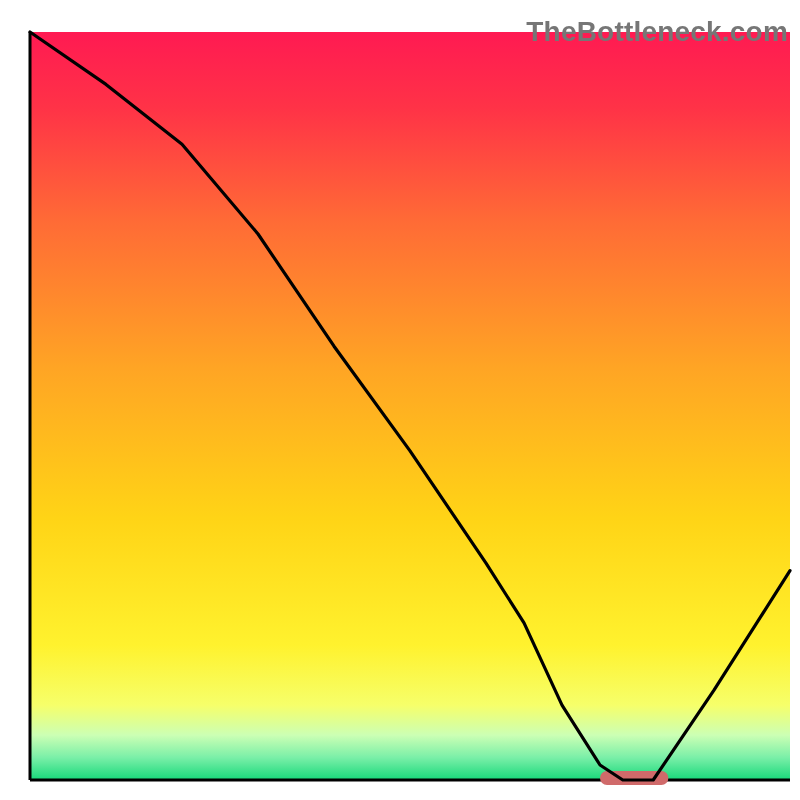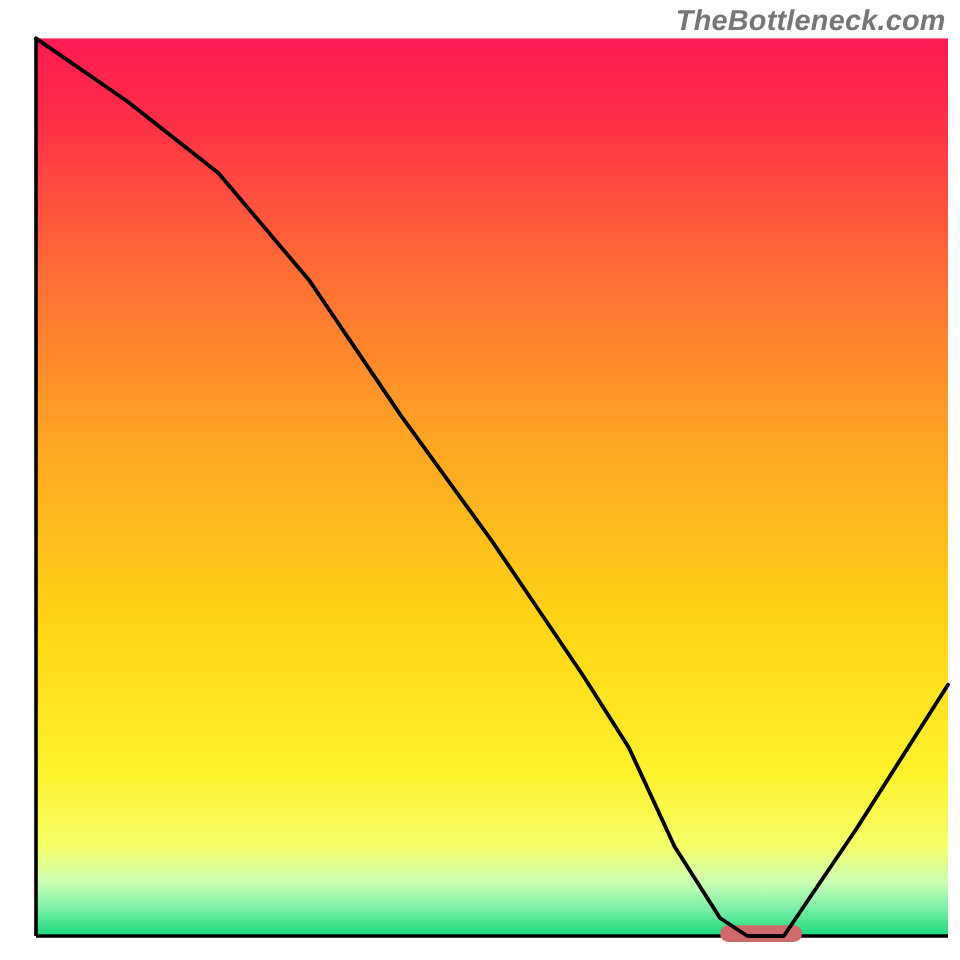--- a/index.html
+++ b/index.html
@@ -11,27 +11,26 @@
     background: #ffffff;
     font-family: Arial, Helvetica, sans-serif;
   }
   .wrap {
     position: relative;
     width: 800px;
     height: 800px;
   }
   .watermark {
     position: absolute;
-    top: 4px;
+    top: 16px;
     right: 12px;
-    font-size: 24px;
+    font-size: 28px;
     font-weight: 600;
     color: #767676;
     letter-spacing: 0.2px;
-    font-style: italic;
   }
   svg { display: block; }
 </style>
 </head>
 <body>
 <div class="wrap">
 
 <svg id="chart-svg" width="800" height="800" viewBox="0 0 800 800">
   <defs>
     <linearGradient id="bg-grad" x1="0" y1="0" x2="0" y2="1">

